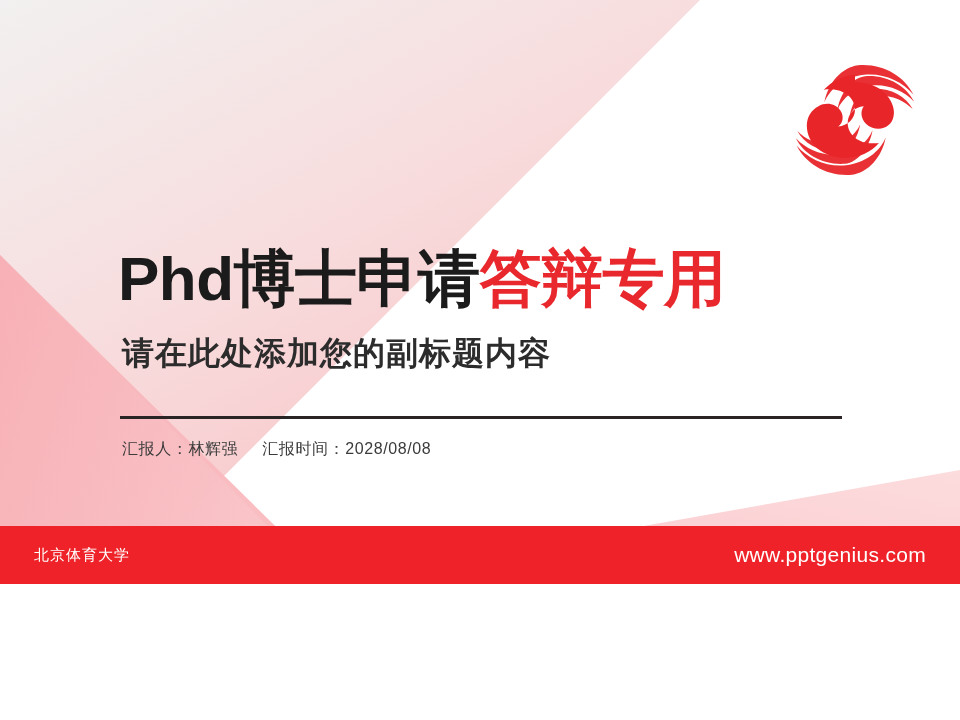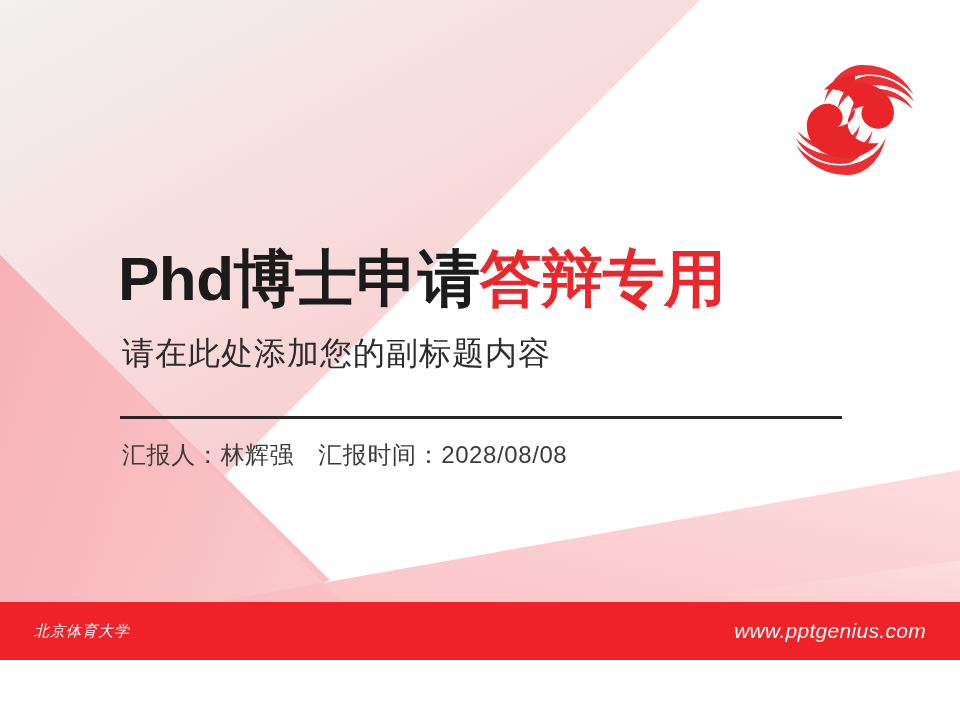--- a/index.html
+++ b/index.html
@@ -7,21 +7,21 @@
     padding: 0;
     background: #ffffff;
   }
   body {
     font-family: "Liberation Sans", "DejaVu Sans", sans-serif;
   }
 
   #slide {
     position: relative;
     width: 960px;
-    height: 660px;
+    height: 584px;
     overflow: hidden;
     background: #bef264;
   }
 
   
   .bg-layer {
     position: absolute;
     inset: 0;
     pointer-events: none;
   }
@@ -53,56 +53,55 @@
     letter-spacing: -0.5px;
     color: #1b1b1b;
     white-space: nowrap;
   }
   #main-title .accent { color: #e8282d; }
 
   #subtitle {
     margin: 22px 0 0 4px;
     font-size: 32px;
     line-height: 1.2;
-    font-weight: 400;
+    font-weight: 700;
     color: #2c2c2c;
     letter-spacing: 1px;
     white-space: nowrap;
   }
 
   #divider {
     margin: 44px 0 0 2px;
     width: 722px;
     height: 3px;
     background: #2b2424;
   }
 
   #meta-line {
     margin: 20px 0 0 4px;
-    font-size: 24px;
+    font-size: 16px;
     color: #3b3b3b;
     letter-spacing: 0.6px;
     white-space: nowrap;
   }
   #meta-line .meta-gap { display: inline-block; width: 24px; }
 
   
   #footer {
     position: absolute;
     left: 0;
     bottom: 0;
     width: 960px;
     height: 58px;
     background: #ee2228;
     display: flex;
     align-items: center;
     justify-content: space-between;
     box-sizing: border-box;
     padding: 0 34px;
-    font-style: italic;
   }
   #footer-left {
     color: #ffffff;
     font-size: 15px;
     letter-spacing: 1px;
   }
   #footer-right {
     color: #ffffff;
     font-size: 21px;
     letter-spacing: 0.3px;

